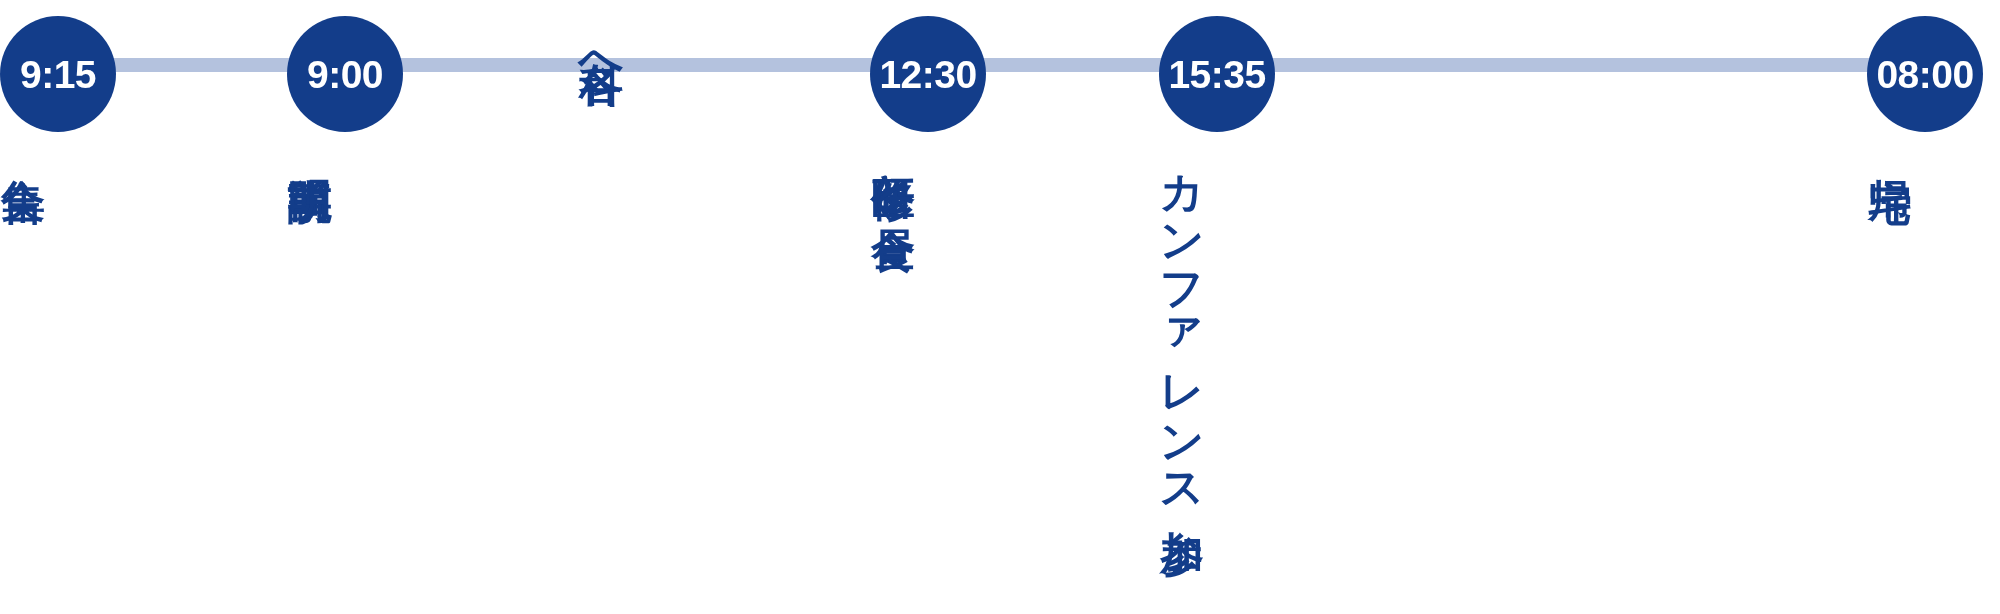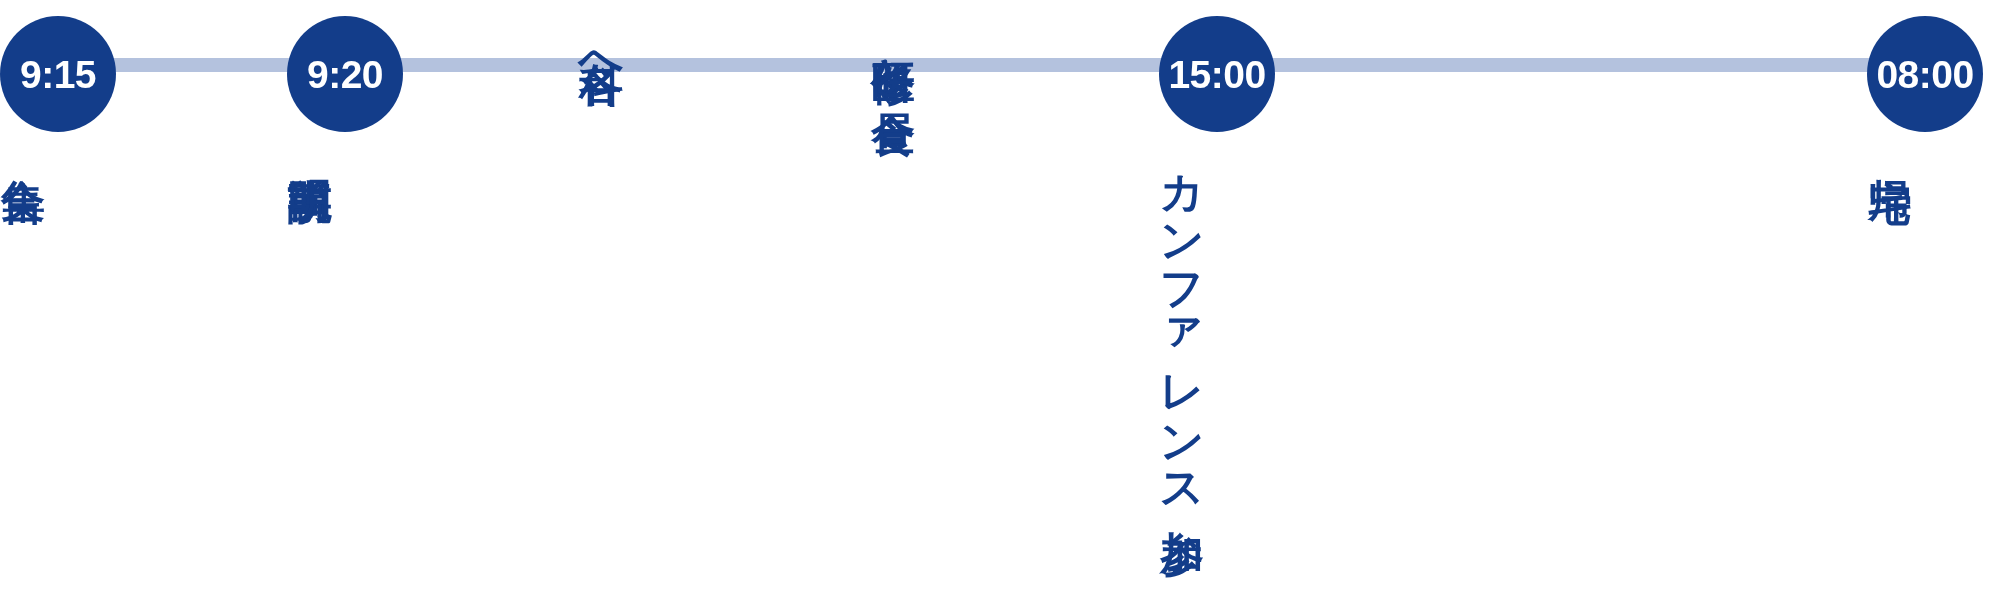--- a/index.html
+++ b/index.html
@@ -80,33 +80,36 @@
 
   <div id="nodes">
       <div class="node" style="left: 0px; width: 116px;">
         <div class="node-circle">
           <span class="node-time">9:15</span>
         </div>
         <div class="node-label">集合</div>
       </div>
       <div class="node" style="left: 287px; width: 116px;">
         <div class="node-circle">
-          <span class="node-time">9:20</span>
+          <span class="node-time">9:00</span>
         </div>
         <div class="node-label">事前説明</div>
       </div>
       <div class="node" style="left: 578px; width: 116px;">
         <div class="node-label">各科へ</div>
       </div>
       <div class="node" style="left: 870px; width: 116px;">
+        <div class="node-circle">
+          <span class="node-time">12:30</span>
+        </div>
         <div class="node-label">研修医と昼食</div>
       </div>
       <div class="node" style="left: 1159px; width: 116px;">
         <div class="node-circle">
-          <span class="node-time">15:00</span>
+          <span class="node-time">15:35</span>
         </div>
         <div class="node-label">カンファレンス参加</div>
       </div>
       <div class="node" style="left: 1867px; width: 116px;">
         <div class="node-circle">
           <span class="node-time">08:00</span>
         </div>
         <div class="node-label">帰宅</div>
       </div>
     </div>

